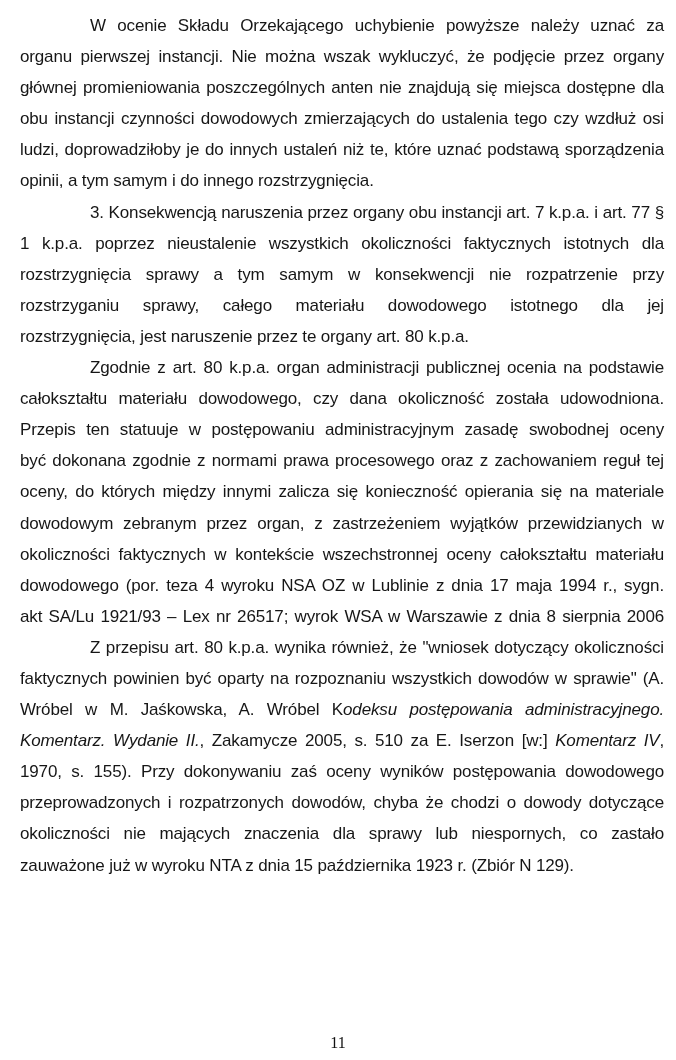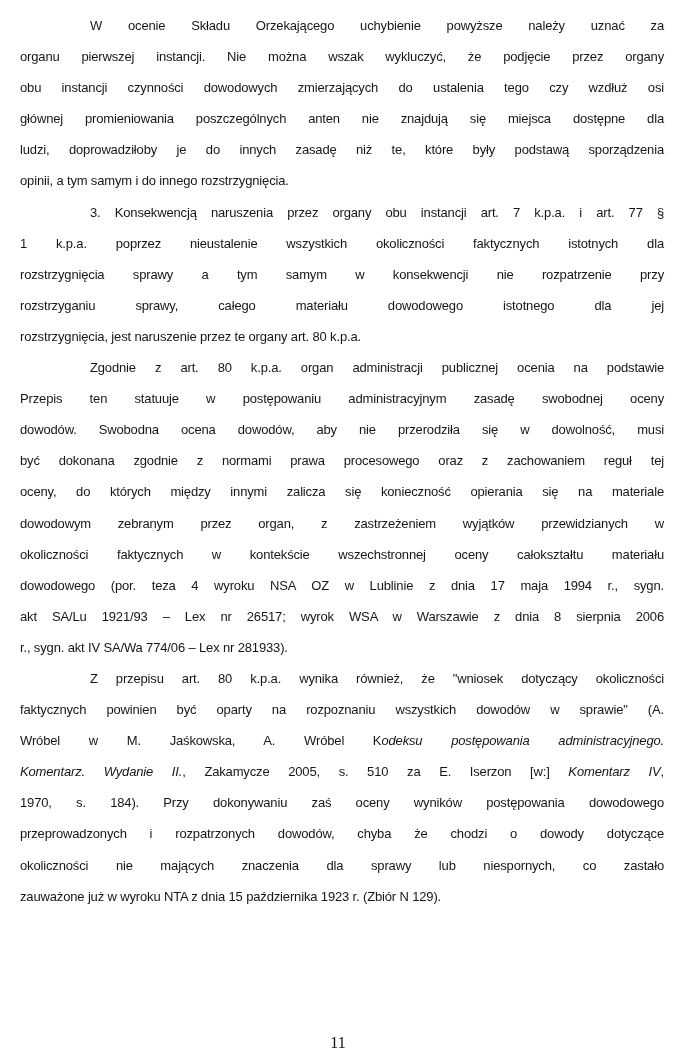--- a/index.html
+++ b/index.html
@@ -12,21 +12,21 @@
       height: 1060px;
       position: relative;
       overflow: hidden;
     }
     .page {
       position: absolute;
       left: 20px;
       top: 10px;
       width: 644px;
       font-family: "Liberation Sans", sans-serif;
-      font-size: 13px;
+      font-size: 17px;
       color: #161616;
       letter-spacing: -0.15px;
     }
     .line {
       display: block;
       height: 31.1px;
       line-height: 31.1px;
       white-space: nowrap;
       text-align: justify;
       text-align-last: justify;
@@ -50,49 +50,48 @@
     }
     i { font-style: italic; }
   </style>
 </head>
 <body>
 
 <div class="page">
   <div>
     <span class="line indent">W ocenie Składu Orzekającego uchybienie powyższe należy uznać za</span>
     <span class="line">organu pierwszej instancji. Nie można wszak wykluczyć, że podjęcie przez organy</span>
+    <span class="line">głównej promieniowania poszczególnych anten nie znajdują się miejsca dostępne dla</span>
     <span class="line">obu instancji czynności dowodowych zmierzających do ustalenia tego czy wzdłuż osi</span>
-    <span class="line">głównej promieniowania poszczególnych anten nie znajdują się miejsca dostępne dla</span>
-    <span class="line">ludzi, doprowadziłoby je do innych zasadę niż te, które były podstawą sporządzenia</span>
+    <span class="line">ludzi, doprowadziłoby je do innych ustaleń niż te, które uznać podstawą sporządzenia</span>
     <span class="line last">opinii, a tym samym i do innego rozstrzygnięcia.</span>
   </div>
   <div>
     <span class="line indent">3. Konsekwencją naruszenia przez organy obu instancji art. 7 k.p.a. i art. 77 §</span>
     <span class="line">1 k.p.a. poprzez nieustalenie wszystkich okoliczności faktycznych istotnych dla</span>
     <span class="line">rozstrzygnięcia sprawy a tym samym w konsekwencji nie rozpatrzenie przy</span>
     <span class="line">rozstrzyganiu sprawy, całego materiału dowodowego istotnego dla jej</span>
     <span class="line last">rozstrzygnięcia, jest naruszenie przez te organy art. 80 k.p.a.</span>
   </div>
   <div>
     <span class="line indent">Zgodnie z art. 80 k.p.a. organ administracji publicznej ocenia na podstawie</span>
+    <span class="line">całokształtu materiału dowodowego, czy dana okoliczność została udowodniona.</span>
     <span class="line">Przepis ten statuuje w postępowaniu administracyjnym zasadę swobodnej oceny</span>
-    <span class="line">dowodów. Swobodna ocena dowodów, aby nie przerodziła się w dowolność, musi</span>
     <span class="line">być dokonana zgodnie z normami prawa procesowego oraz z zachowaniem reguł tej</span>
     <span class="line">oceny, do których między innymi zalicza się konieczność opierania się na materiale</span>
     <span class="line">dowodowym zebranym przez organ, z zastrzeżeniem wyjątków przewidzianych w</span>
     <span class="line">okoliczności faktycznych w kontekście wszechstronnej oceny całokształtu materiału</span>
     <span class="line">dowodowego (por. teza 4 wyroku NSA OZ w Lublinie z dnia 17 maja 1994 r., sygn.</span>
     <span class="line">akt SA/Lu 1921/93 – Lex nr 26517; wyrok WSA w Warszawie z dnia 8 sierpnia 2006</span>
-    <span class="line last">r., sygn. akt IV SA/Wa 774/06 – Lex nr 281933).</span>
   </div>
   <div>
     <span class="line indent">Z przepisu art. 80 k.p.a. wynika również, że "wniosek dotyczący okoliczności</span>
     <span class="line">faktycznych powinien być oparty na rozpoznaniu wszystkich dowodów w sprawie" (A.</span>
     <span class="line"><span>Wróbel w M. Jaśkowska, A. Wróbel K</span><i>odeksu postępowania administracyjnego.</i></span>
     <span class="line"><i>Komentarz. Wydanie II.</i><span>, Zakamycze 2005, s. 510 za E. Iserzon [w:] </span><i>Komentarz IV</i><span>,</span></span>
-    <span class="line">1970, s. 184). Przy dokonywaniu zaś oceny wyników postępowania dowodowego</span>
+    <span class="line">1970, s. 155). Przy dokonywaniu zaś oceny wyników postępowania dowodowego</span>
     <span class="line">przeprowadzonych i rozpatrzonych dowodów, chyba że chodzi o dowody dotyczące</span>
     <span class="line">okoliczności nie mających znaczenia dla sprawy lub niespornych, co zastało</span>
     <span class="line last">zauważone już w wyroku NTA z dnia 15 października 1923 r. (Zbiór N 129).</span>
   </div>
 </div>
 
 <div class="page-number">11</div>
 
 </body></html>

